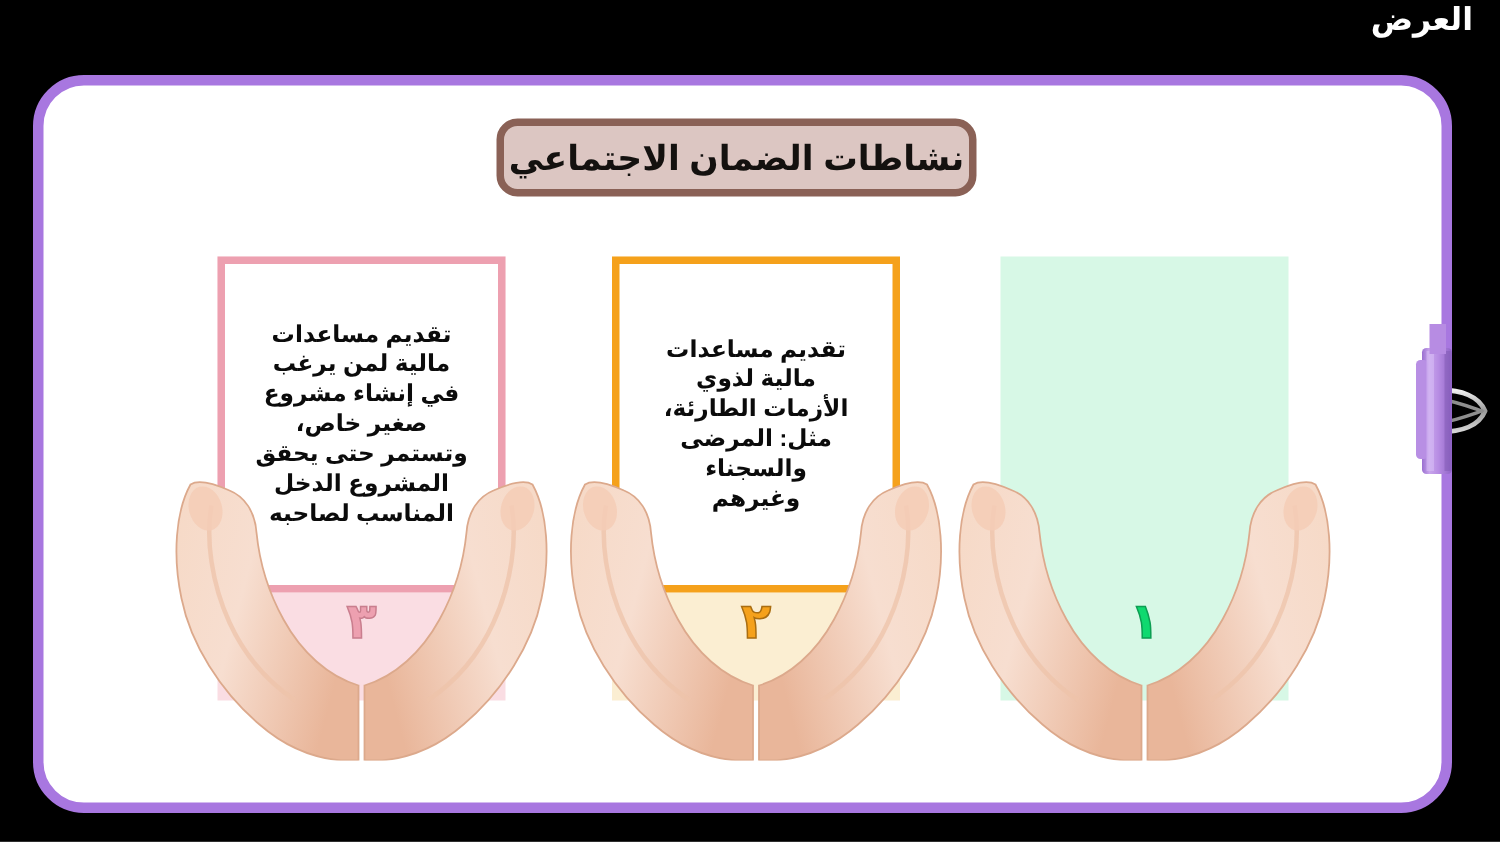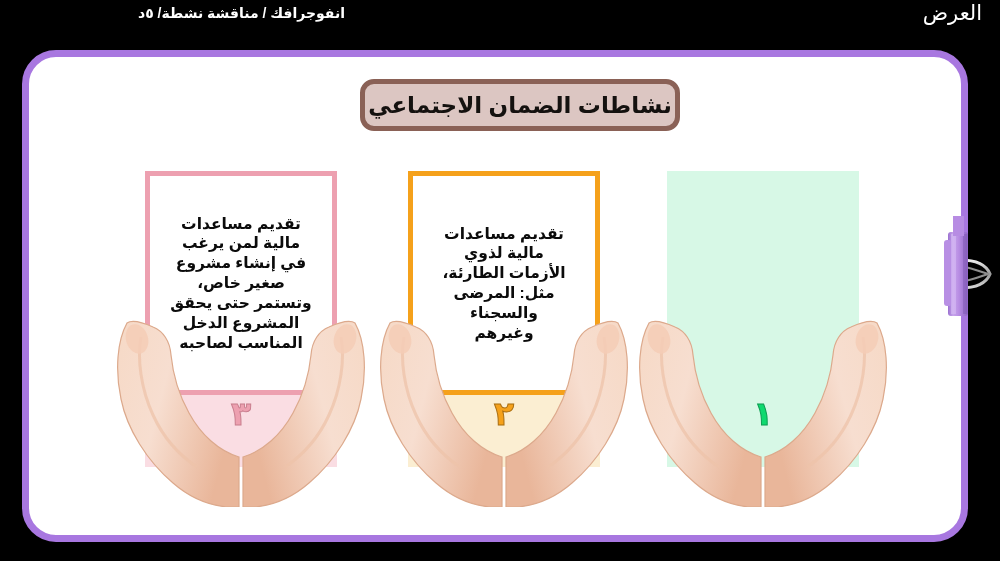--- a/index.html
+++ b/index.html
@@ -21,21 +21,21 @@
     position: absolute;
     left: 0; top: 0;
     width: 1000px; height: 36px;
     background: #000000;
   }
   #topbar-right-title {
     position: absolute;
     right: 18px; top: 1px;
     color: #ffffff;
     font-size: 21px;
-    font-weight: normal;
+    font-weight: bold;
     direction: rtl;
     white-space: nowrap;
     letter-spacing: 0px;
   }
   #topbar-left-title {
     position: absolute;
     left: 138px; top: 5px;
     color: #ffffff;
     font-size: 14px;
     font-weight: bold;
@@ -60,21 +60,20 @@
     position: absolute;
     left: 302px; top: 22px;
     width: 320px; height: 52px;
     background: #dcc6c2;
     border: 5px solid #8a6156;
     border-radius: 14px;
     box-sizing: border-box;
     display: flex;
     align-items: center;
     justify-content: center;
-    margin-left: 29px;
   }
   #heading-banner-text {
     color: #14110f;
     font-size: 23px;
     font-weight: bold;
     direction: rtl;
     white-space: nowrap;
     line-height: 1;
   }
 
@@ -174,21 +173,20 @@
 
   
 </style>
 </head>
 <body>
 
 <div id="stage">
 
   <div id="topbar">
     <div id="topbar-right-title">العرض</div>
-    <div id="topbar-left-title">انفوجرافك / مناقشة نشطة/ ٥د</div>
   </div>
 
   <div id="slide-frame">
 
     <div id="heading-banner">
       <div id="heading-banner-text">نشاطات الضمان الاجتماعي</div>
     </div>
 
     <div id="card-group-3" class="card-group c-pink">
       <div class="card-backing"></div>

